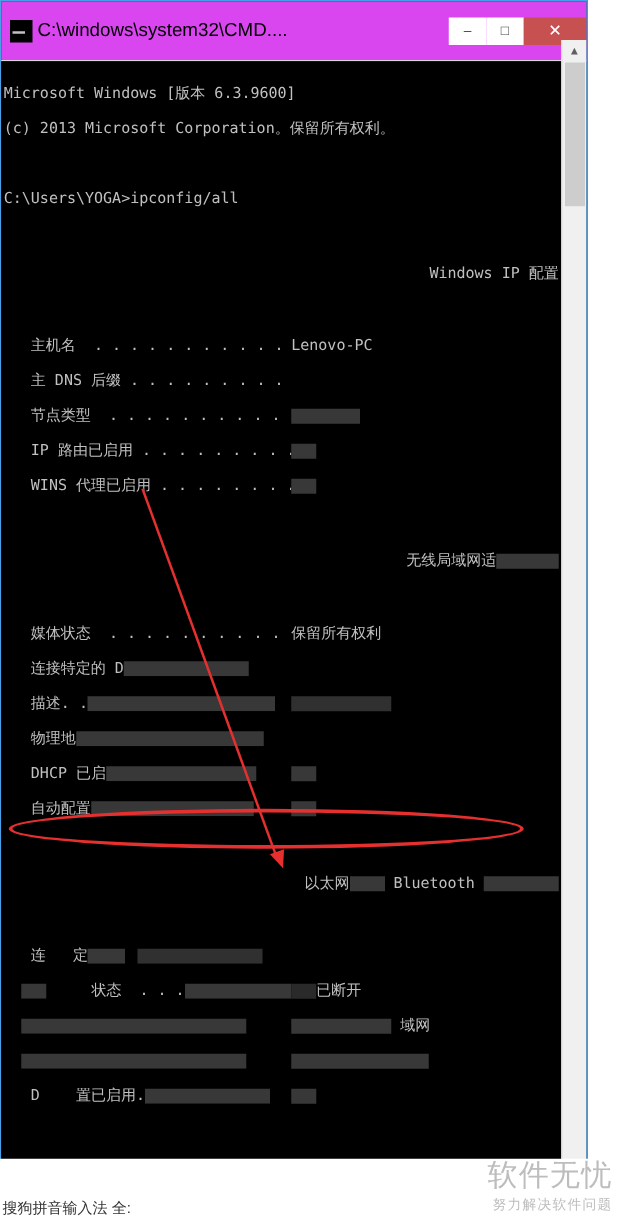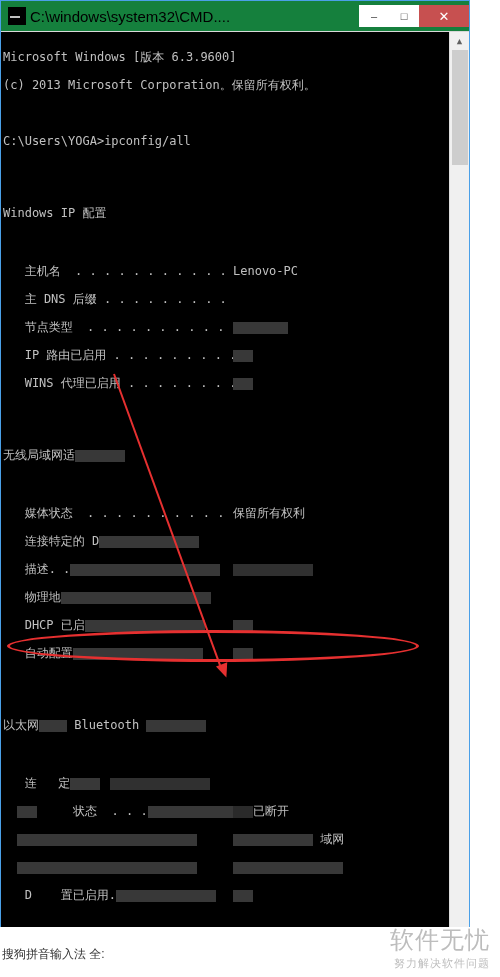--- a/index.html
+++ b/index.html
@@ -13,22 +13,22 @@
   }
 
   
   .window {
     width: 470px;
     border: 1px solid #4aa0e8;
     background: #000;
     position: relative;
   }
   .titlebar {
-    height: 31px;
-    background: #15803d;
+    height: 48px;
+    background: #d946ef;
     border-bottom: 1px solid #d8d8d8;
     display: flex;
     align-items: center;
   }
   .titlebar .icon {
     width: 18px; height: 18px;
     margin: 0 4px 0 7px;
     background: #000;
     display: inline-block;
     position: relative;
@@ -105,21 +105,21 @@
 
   .censor {
     display:inline-block;
     background:#383838;
     height:12px;
     vertical-align:middle;
   }
   .censor.dk{ background:#2a2a2a;}
   .censor.md{ background:#303030;}
 
-  .section { margin-top:16px; margin-bottom:2px; }
+  .section { margin-top:4px; margin-bottom:2px;text-align:right; }
 
   
   .annot {
     position:absolute;
     pointer-events:none;
   }
   .arrow-line{
     position:absolute;
     left:112px; top:342px;
     width:2px; height:313px;
@@ -155,21 +155,21 @@
     position:absolute;
     right:10px; bottom:6px;
     text-align:right;
     font-family:"Microsoft YaHei",sans-serif;
     color:#bdbdbd;
   }
   .footer .wm .big{ font-size:24px; font-weight:500; letter-spacing:1px;}
   .footer .wm .small{ font-size:11px; letter-spacing:1px;}
   .taskbar{
     position:absolute;
-    left:2px; bottom:14px;
+    left:2px; bottom:2px;
     font-size:12px;
     font-family:"Microsoft YaHei",sans-serif;
     color:#333;
   }
 </style>
 </head>
 <body>
 
 <div class="window">
 

